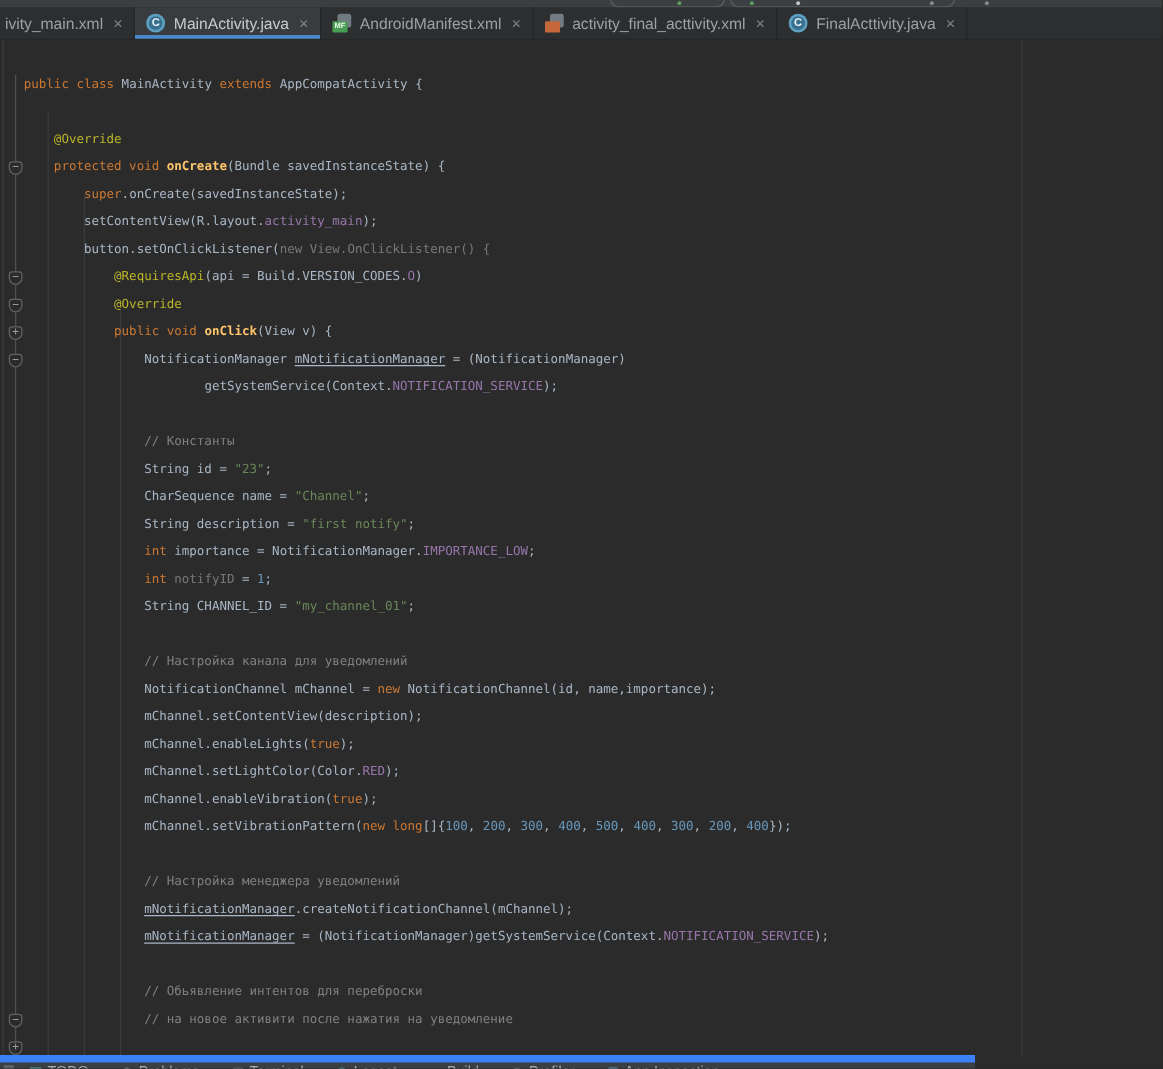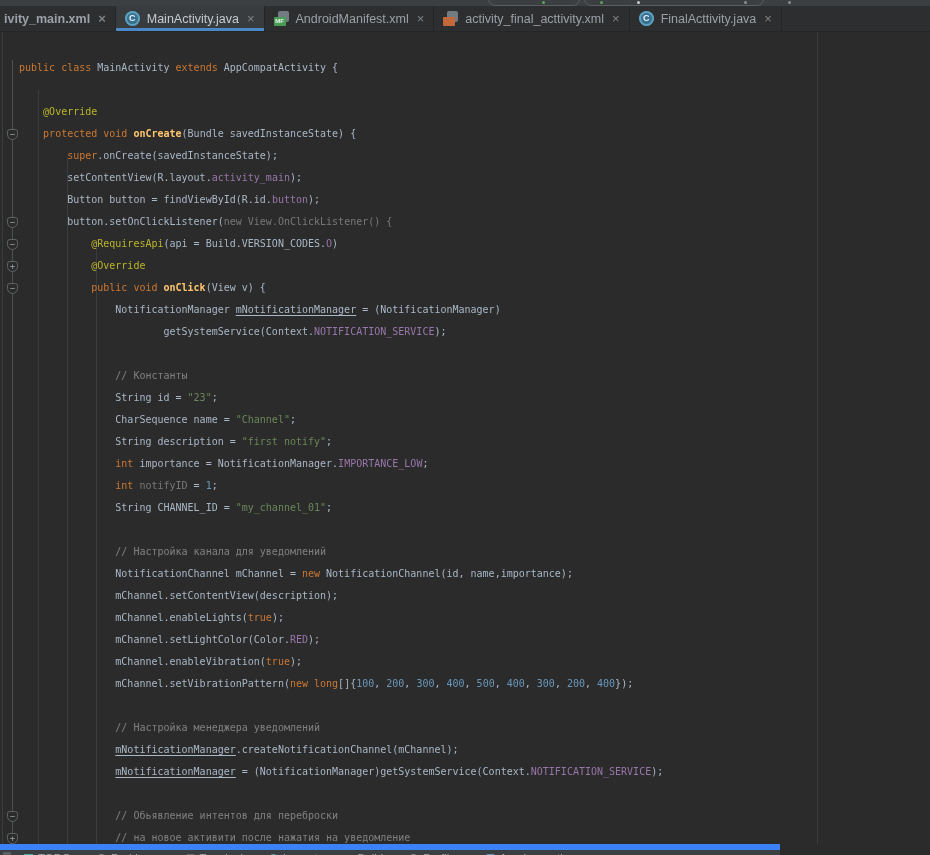--- a/index.html
+++ b/index.html
@@ -9,21 +9,21 @@
   .sliver{position:absolute;left:0;top:0;width:930px;height:6px;background:var(--sliver,#3C3F41);overflow:hidden;}
   .pill{position:absolute;top:-9px;height:13px;border:1px solid #5A5E60;border-radius:7px;}
   .dot{position:absolute;top:1px;width:3px;height:3px;border-radius:50%;}
   
   .tabbar{position:absolute;left:0;top:6px;width:930px;height:26px;background:var(--tabbar,#2C2E30);
           display:flex;align-items:stretch;border-bottom:1px solid #242628;box-sizing:border-box;}
   .tab{display:flex;align-items:center;padding:0 9px;border-right:1px solid #232527;position:relative;
        color:#9CA1A7;font-size:12.5px;white-space:nowrap;cursor:default;}
   .tab.active{background:#393C3E;color:#C6CBD1;}
   .tab.active::after{content:"";position:absolute;left:0;right:0;bottom:0;height:3px;background:var(--accent,#4A88C7);}
-  .tab:first-child{padding-left:2px;font-weight:bold;}
+  .tab:first-child{padding-left:2px;}
   .tlabel{margin:0 2px;}
   .tclose{margin-left:6px;color:#7F8487;font-size:13px;line-height:13px;}
   .ticon{display:inline-block;margin-right:5px;position:relative;flex:none;}
   .java-class-icon{width:15px;height:15px;border-radius:50%;background:#37718F;
       box-shadow:inset 0 0 0 2px #5FA0C0;color:#EAF4FA;font:bold 9px/15px "Liberation Sans",sans-serif;text-align:center;}
   .manifest-icon,.xml-layout-icon{width:15px;height:15px;}
   .manifest-icon .pg,.xml-layout-icon .pg{position:absolute;right:0;top:0;width:11px;height:11px;background:#8A959D;border-radius:2px;opacity:.75;}
   .manifest-icon .bdg{position:absolute;left:0;bottom:0;width:12px;height:9px;background:#499C54;border-radius:1px;
       color:#E8F5E9;font:bold 6px/9px "Liberation Sans",sans-serif;text-align:center;font-style:normal;}
   .xml-layout-icon .bdg{position:absolute;left:0;bottom:0;width:12px;height:9px;background:#C4683C;border-radius:1px;
@@ -117,21 +117,20 @@
     <div class="vline" style="left:67px;top:124px;bottom:0;background:#3A3D3F;"></div>
     <div class="vline" style="left:96px;top:212px;bottom:0;background:#3A3D3F;"></div>
     <div class="vline" style="left:817px;top:0;bottom:0;background:#3A3E40;"></div>
     <div class="code" id="code">
         <div class="cl"><span class="sg kw">public class </span><span class="sg txt">MainActivity </span><span class="sg kw">extends </span><span class="sg txt">AppCompatActivity {</span></div>
         <div class="cl"></div>
         <div class="cl">    <span class="sg ann">@Override</span></div>
         <div class="cl">    <span class="sg kw">protected void </span><span class="sg mdecl">onCreate</span><span class="sg txt">(Bundle savedInstanceState) {</span></div>
         <div class="cl">        <span class="sg kw">super</span><span class="sg txt">.onCreate(savedInstanceState);</span></div>
         <div class="cl">        <span class="sg txt">setContentView(R.layout.</span><span class="sg field">activity_main</span><span class="sg txt">);</span></div>
-        <div class="cl">        <span class="sg txt">Button button = findViewById(R.id.</span><span class="sg field">button</span><span class="sg txt">);</span></div>
         <div class="cl">        <span class="sg txt">button.setOnClickListener(</span><span class="sg dim">new View.OnClickListener() {</span></div>
         <div class="cl">            <span class="sg ann">@RequiresApi</span><span class="sg txt">(api = Build.VERSION_CODES.</span><span class="sg field">O</span><span class="sg txt">)</span></div>
         <div class="cl">            <span class="sg ann">@Override</span></div>
         <div class="cl">            <span class="sg kw">public void </span><span class="sg mdecl">onClick</span><span class="sg txt">(View v) {</span></div>
         <div class="cl">                <span class="sg txt">NotificationManager </span><span class="sg txt u">mNotificationManager</span><span class="sg txt"> = (NotificationManager)</span></div>
         <div class="cl">                        <span class="sg txt">getSystemService(Context.</span><span class="sg field">NOTIFICATION_SERVICE</span><span class="sg txt">);</span></div>
         <div class="cl"></div>
         <div class="cl">                <span class="sg cmt">// Константы</span></div>
         <div class="cl">                <span class="sg txt">String id = </span><span class="sg str">"23"</span><span class="sg txt">;</span></div>
         <div class="cl">                <span class="sg txt">CharSequence name = </span><span class="sg str">"Channel"</span><span class="sg txt">;</span></div>

